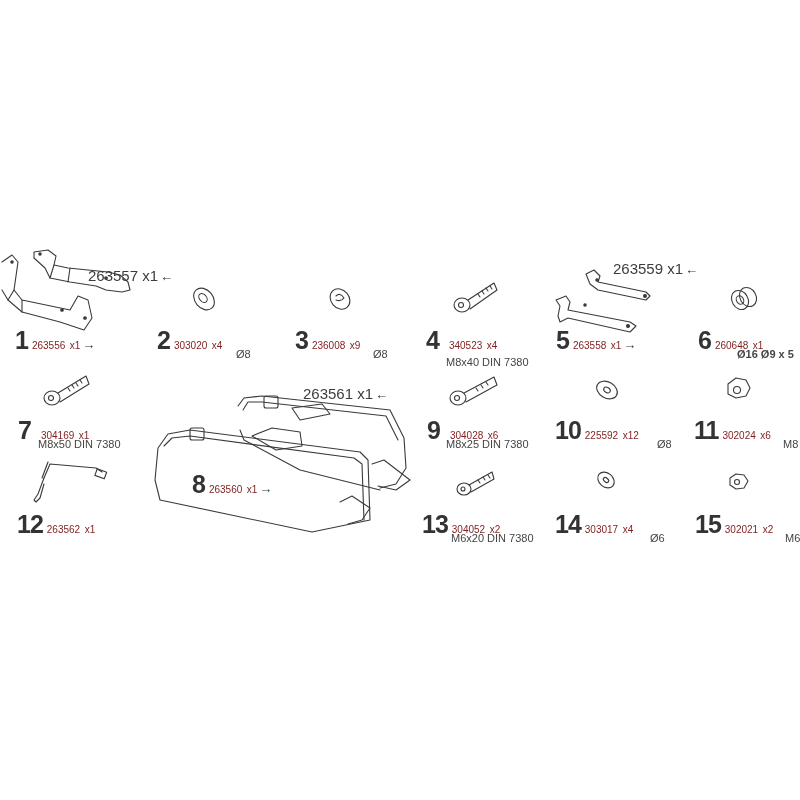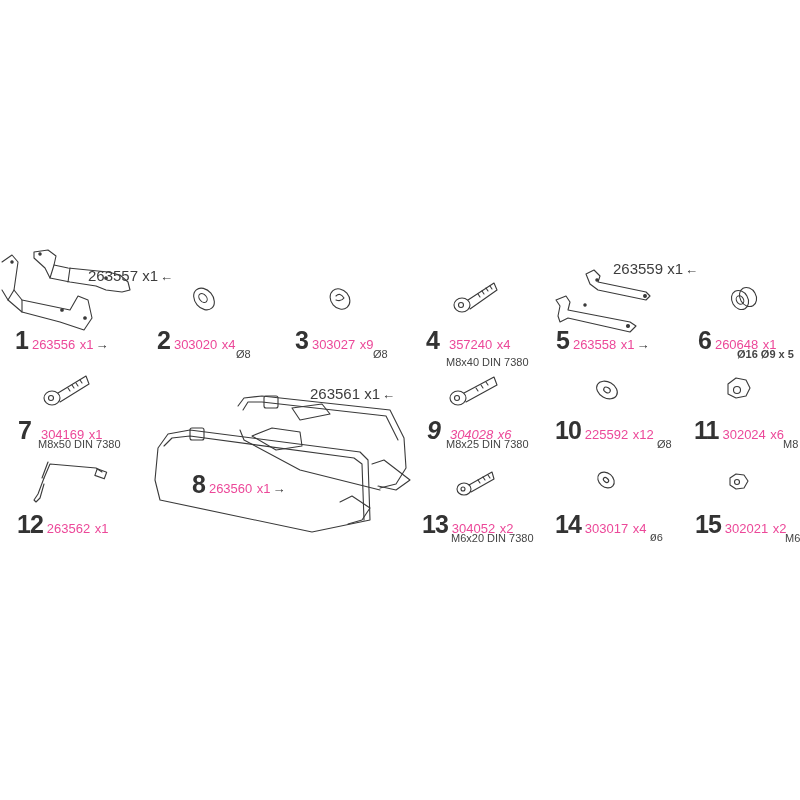--- a/index.html
+++ b/index.html
@@ -1,21 +1,21 @@
 <!DOCTYPE html>
 <html><head>
 <meta charset="utf-8">
 <style>
   html, body { margin:0; padding:0; background:#ffffff; }
   body { width:800px; height:800px; position:relative; overflow:hidden;
          font-family:"Liberation Sans", sans-serif; color:#3a3a3a; }
   .art { position:absolute; left:0; top:0; width:800px; height:800px; }
   .label { position:absolute; white-space:nowrap; line-height:1; }
   .num { font-weight:bold; font-size:25px; color:#333333; letter-spacing:-1px; vertical-align:baseline; }
-  .code { font-size:13px; color:#ec4899; margin-left:4px; }
+  .code { font-size:10px; color:#7f1d1d; margin-left:4px; }
   .spec { position:absolute; font-size:11px; color:#444; white-space:nowrap; line-height:1; }
   .arrow { font-size:13px; color:#333; font-weight:bold; margin-left:2px; }
   .sub { position:absolute; font-size:15px; color:#3d3d3d; white-space:nowrap; line-height:1; }
 </style>
 </head>
 <body>
 
 <svg class="art" viewBox="0 0 800 800" fill="none" stroke="#3a3a3a" stroke-width="1.1" stroke-linejoin="round" stroke-linecap="round">
 
   <g>
@@ -136,44 +136,44 @@
 </svg>
 
 <div class="sub" style="left:88px; top:268px;">
   <span>263557</span>
   <span>x1</span><span class="arrow">←</span>
 </div>
 <div class="sub" style="left:613px; top:261px;">
   <span>263559</span>
   <span>x1</span><span class="arrow">←</span>
 </div>
-<div class="sub" style="left:310px; top:386px;">
+<div class="sub" style="left:303px; top:386px;">
   <span>263561</span>
   <span>x1</span><span class="arrow">←</span>
 </div>
 
 <div class="label" style="left:15px; top:328px;">
   <span class="num">1</span><span class="code">263556</span>
   <span class="code" style="margin-left:0">x1</span><span class="arrow">→</span>
 </div>
 
 <div class="label" style="left:157px; top:328px;">
   <span class="num">2</span><span class="code">303020</span>
   <span class="code" style="margin-left:0">x4</span>
 </div>
 <div class="spec" style="left:236px; top:349px;">Ø8</div>
 
 <div class="label" style="left:295px; top:328px;">
-  <span class="num">3</span><span class="code">303027</span>
+  <span class="num">3</span><span class="code">236008</span>
   <span class="code" style="margin-left:0">x9</span>
 </div>
 <div class="spec" style="left:373px; top:349px;">Ø8</div>
 
 <div class="label" style="left:426px; top:328px;">
-  <span class="num">4</span><span class="code" style="margin-left:10px">357240</span>
+  <span class="num">4</span><span class="code" style="margin-left:10px">340523</span>
   <span class="code" style="margin-left:0">x4</span>
 </div>
 <div class="spec" style="left:446px; top:357px;">M8x40 DIN 7380</div>
 
 <div class="label" style="left:556px; top:328px;">
   <span class="num">5</span><span class="code">263558</span>
   <span class="code" style="margin-left:0">x1</span><span class="arrow">→</span>
 </div>
 
 <div class="label" style="left:698px; top:328px;">
@@ -186,21 +186,21 @@
   <span class="num">7</span><span class="code" style="margin-left:10px">304169</span>
   <span class="code" style="margin-left:0">x1</span>
 </div>
 <div class="spec" style="left:38px; top:439px;">M8x50 DIN 7380</div>
 
 <div class="label" style="left:192px; top:472px;">
   <span class="num">8</span><span class="code">263560</span>
   <span class="code" style="margin-left:0">x1</span><span class="arrow">→</span>
 </div>
 
-<div class="label" style="left:427px; top:418px;font-style:italic;">
+<div class="label" style="left:427px; top:418px;">
   <span class="num">9</span><span class="code" style="margin-left:10px">304028</span>
   <span class="code" style="margin-left:0">x6</span>
 </div>
 <div class="spec" style="left:446px; top:439px;">M8x25 DIN 7380</div>
 
 <div class="label" style="left:555px; top:418px;">
   <span class="num">10</span><span class="code">225592</span>
   <span class="code" style="margin-left:0">x12</span>
 </div>
 <div class="spec" style="left:657px; top:439px;">Ø8</div>
@@ -219,19 +219,19 @@
 <div class="label" style="left:422px; top:512px;">
   <span class="num">13</span><span class="code" style="margin-left:4px">304052</span>
   <span class="code" style="margin-left:0">x2</span>
 </div>
 <div class="spec" style="left:451px; top:533px;">M6x20 DIN 7380</div>
 
 <div class="label" style="left:555px; top:512px;">
   <span class="num">14</span><span class="code">303017</span>
   <span class="code" style="margin-left:0">x4</span>
 </div>
-<div class="spec" style="left:650px; top:533px;font-family:Liberation Mono, monospace;">Ø6</div>
+<div class="spec" style="left:650px; top:533px;">Ø6</div>
 
 <div class="label" style="left:695px; top:512px;">
   <span class="num">15</span><span class="code">302021</span>
   <span class="code" style="margin-left:0">x2</span>
 </div>
 <div class="spec" style="left:785px; top:533px;">M6</div>
 
 </body></html>

